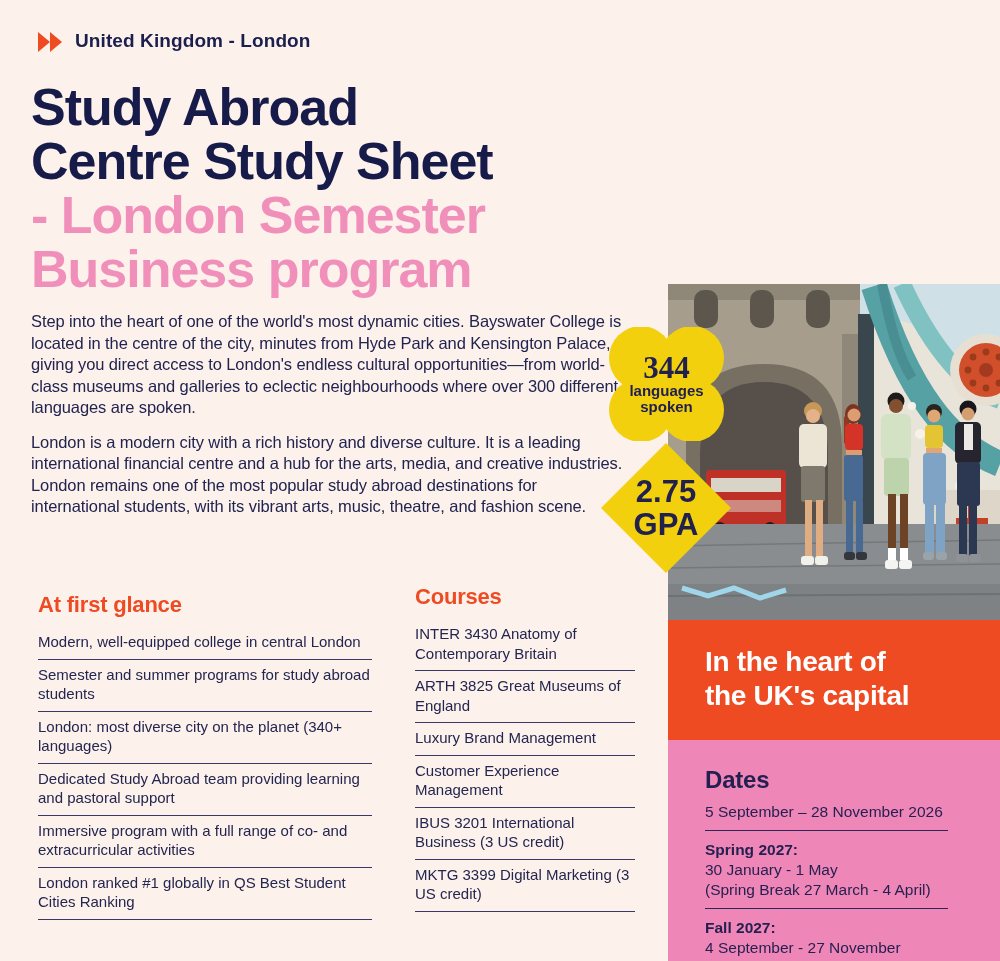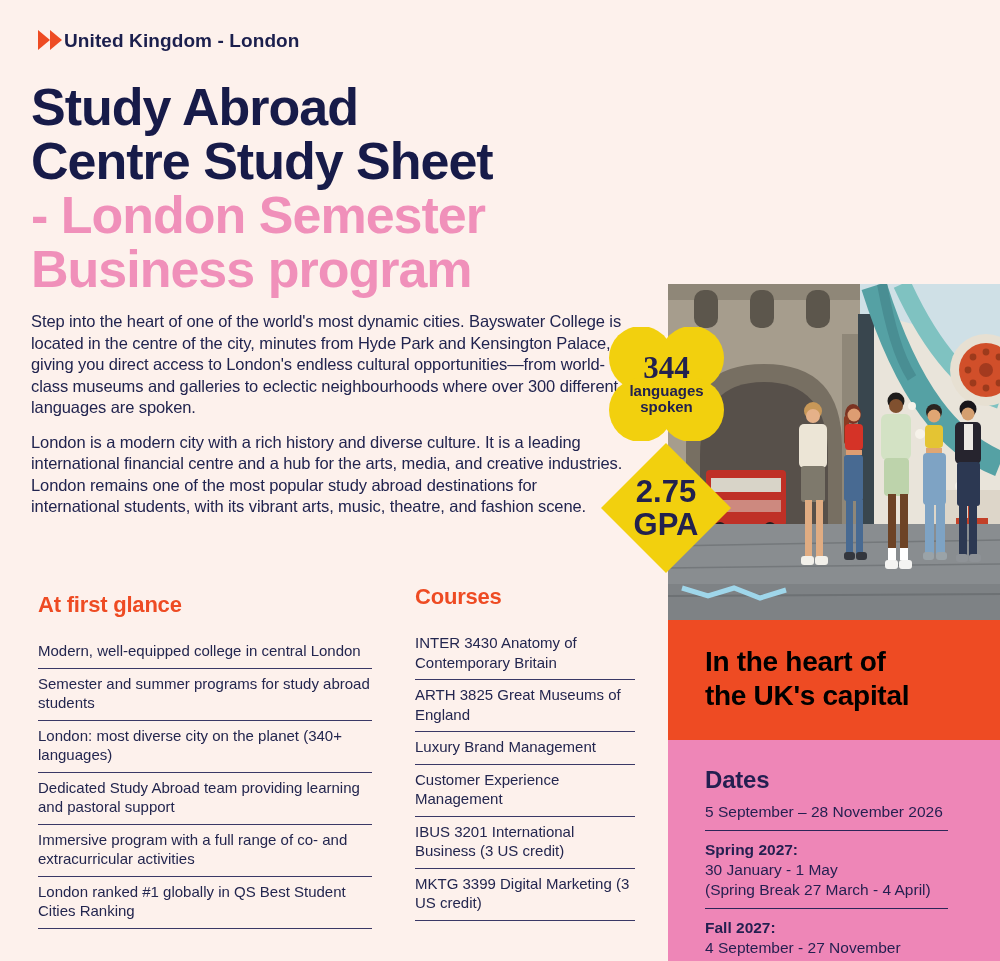--- a/index.html
+++ b/index.html
@@ -4,38 +4,38 @@
 <style>
   * { margin:0; padding:0; box-sizing:border-box; }
   html,body { background:#e8e8e8; }
   .page {
     position:relative; width:1000px; height:961px;
     background:#fdf1ec; overflow:hidden;
     font-family:"Liberation Sans", sans-serif;
     color:#1e2152;
   }
   
-  .eyebrow { position:absolute; left:38px; top:30px; display:flex; align-items:flex-start; }
+  .eyebrow { position:absolute; left:38px; top:30px; display:flex; align-items:flex-end; gap:11px; }
   .eyebrow svg { display:block; }
   .eyebrow-label { font-size:19px; font-weight:bold; letter-spacing:0.1px; color:#1b1f4d; }
 
   
   .title { position:absolute; left:31px; top:80px; width:660px;
     font-size:52px; line-height:54px; font-weight:bold; letter-spacing:-1px; }
   .title .navy { color:#171b49; }
   .title .pink { color:#f090ba; }
 
   
   .intro { position:absolute; left:31px; top:311px; width:596px; }
   .intro p { font-size:16.5px; line-height:21.5px; color:#21244f; margin-bottom:13px; letter-spacing:-0.1px; }
 
   
   .glance { position:absolute; left:38px; top:592px; width:334px; }
   .courses { position:absolute; left:415px; top:584px; width:220px; }
-  .col-heading { font-size:22px; font-weight:bold; color:#ee4b23; margin-bottom:18px; letter-spacing:-0.2px; }
+  .col-heading { font-size:22px; font-weight:bold; color:#ee4b23; margin-bottom:9px; letter-spacing:-0.2px; }
   .rule-list { list-style:none; }
   .rule-list li { font-size:15px; line-height:19.5px; color:#23264f;
     padding:5px 0 7px; border-bottom:1.2px solid #3a3866; }
 
   
   .photo { position:absolute; left:668px; top:284px; width:332px; height:336px; }
   .photo svg { display:block; width:100%; height:100%; }
 
   
   .badge { position:absolute; z-index:5; color:#22214e; text-align:center; }
@@ -44,21 +44,21 @@
     align-items:center; justify-content:center; }
   .badge-flower { left:607px; top:327px; width:119px; height:114px; }
   .badge-flower .big { font-size:31px; font-weight:bold; line-height:30px;font-family:Liberation Serif, serif; }
   .badge-flower .small { font-size:15px; font-weight:bold; line-height:16.5px; }
   .badge-diamond { left:601px; top:443px; width:130px; height:130px; }
   .badge-diamond .big { font-size:31px; font-weight:bold; line-height:33px; }
 
   
   .highlight { position:absolute; left:668px; top:620px; width:332px; height:120px;
     background:#ee4b23; padding:25px 20px 0 37px; }
-  .highlight .hl-line { font-size:28px; line-height:34px; font-weight:bold; color:#000000; letter-spacing:-0.3px; }
+  .highlight .hl-line { font-size:28px; line-height:34px; font-weight:bold; color:#ffffff; letter-spacing:-0.3px; }
 
   
   .dates { position:absolute; left:668px; top:740px; width:332px; height:221px;
     background:#ee86b7; padding:26px 20px 16px 37px; }
   .dates-heading { font-size:24px; font-weight:bold; color:#231f50; margin-bottom:8px; letter-spacing:-0.2px; }
   .date-entry { width:243px; border-bottom:1.5px solid #2c2558; padding-bottom:8px; margin-bottom:9px; }
   .date-entry .dlabel { font-size:15.5px; line-height:20px; font-weight:bold; color:#231f50; }
   .date-entry .dline { font-size:15.5px; line-height:20px; color:#231f50; }
 </style>
 </head>

